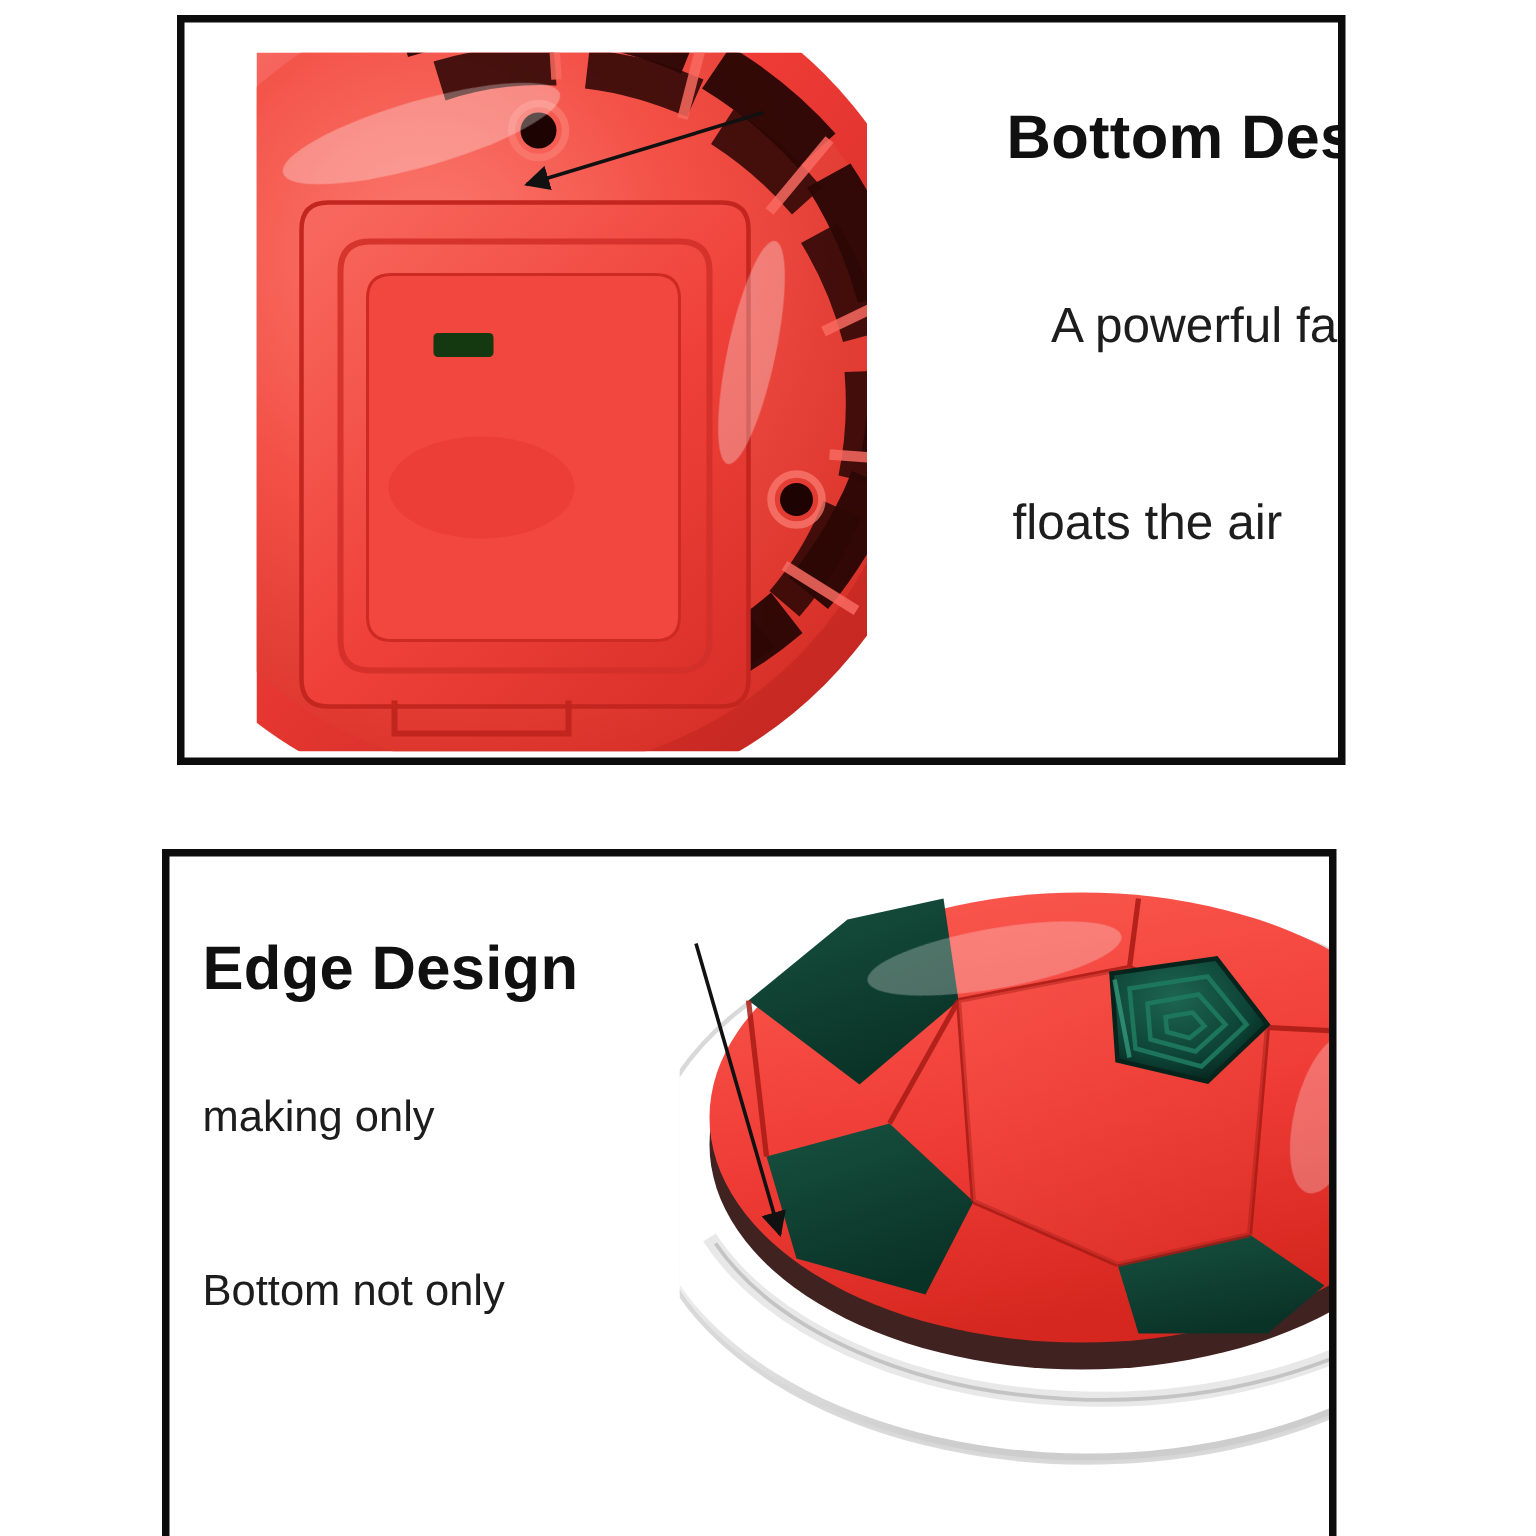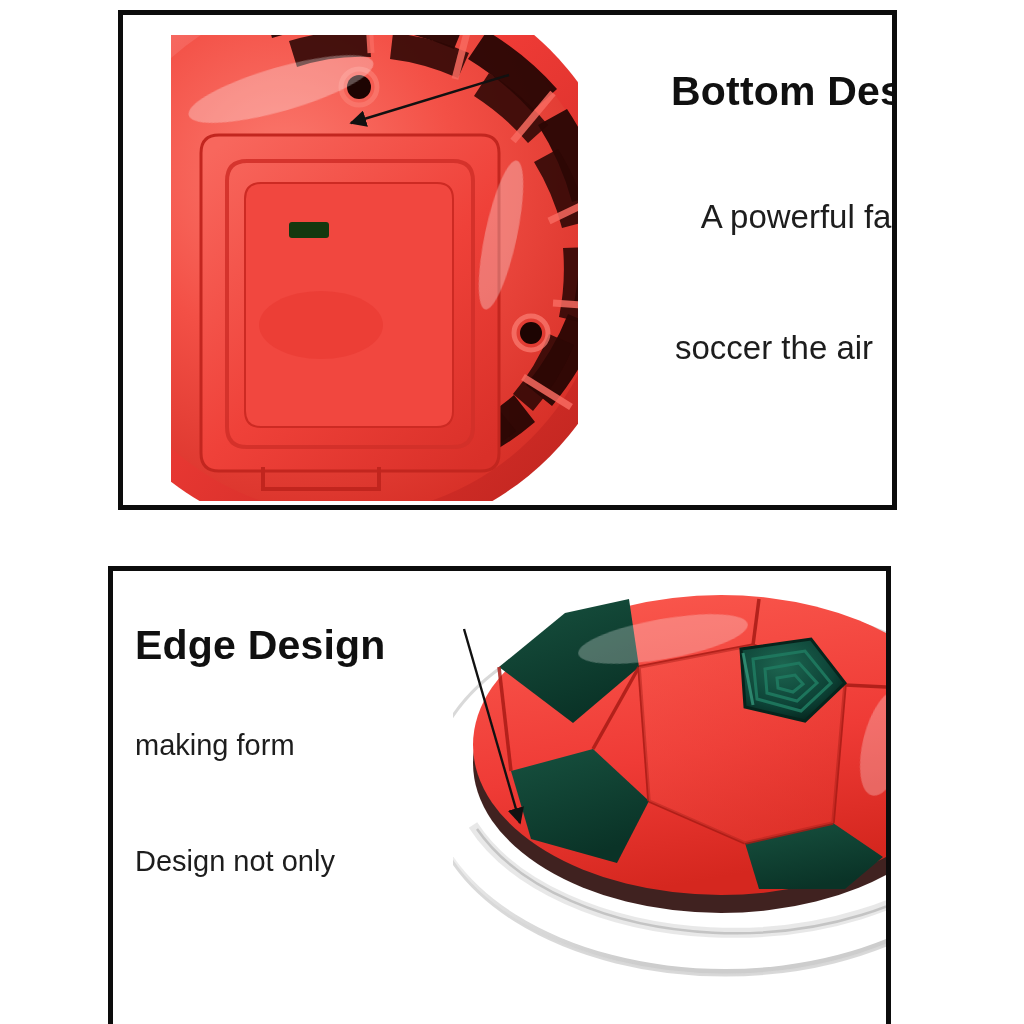--- a/index.html
+++ b/index.html
@@ -154,21 +154,21 @@
           <path d="M 0 0 L 10 5 L 0 10 z" fill="#111111"></path>
         </marker>
       </defs>
       <line x1="386" y1="60" x2="228" y2="108" stroke="#111111" stroke-width="2.4" marker-end="url(#arrowA)"></line>
     </svg>
 
     <h2 class="heading" id="bottom-heading">Bottom Design</h2>
 
     <div class="body-copy" id="bottom-copy">
       <span class="line">   A powerful fan</span>
-      <span class="line">soccer the air</span>
+      <span class="line">floats the air</span>
       
       
       
       
     </div>
   </div>
 </section>
 
 <section class="panel" id="panel-edge-design">
   <div class="panel-inner">
@@ -260,22 +260,22 @@
         <marker id="arrowB" viewBox="0 0 10 10" refX="9" refY="5" markerWidth="7" markerHeight="7" orient="auto-start-reverse">
           <path d="M 0 0 L 10 5 L 0 10 z" fill="#111111"></path>
         </marker>
       </defs>
       <line x1="351" y1="58" x2="407" y2="252" stroke="#111111" stroke-width="2.4" marker-end="url(#arrowB)"></line>
     </svg>
 
     <h2 class="heading" id="edge-heading">Edge Design</h2>
 
     <div class="body-copy" id="edge-copy">
-      <span class="line">making form</span>
-      <span class="line">Design not only</span>
+      <span class="line">making only</span>
+      <span class="line">Bottom not only</span>
       
       
       
       
       
     </div>
   </div>
 </section>
 
 </body></html>

